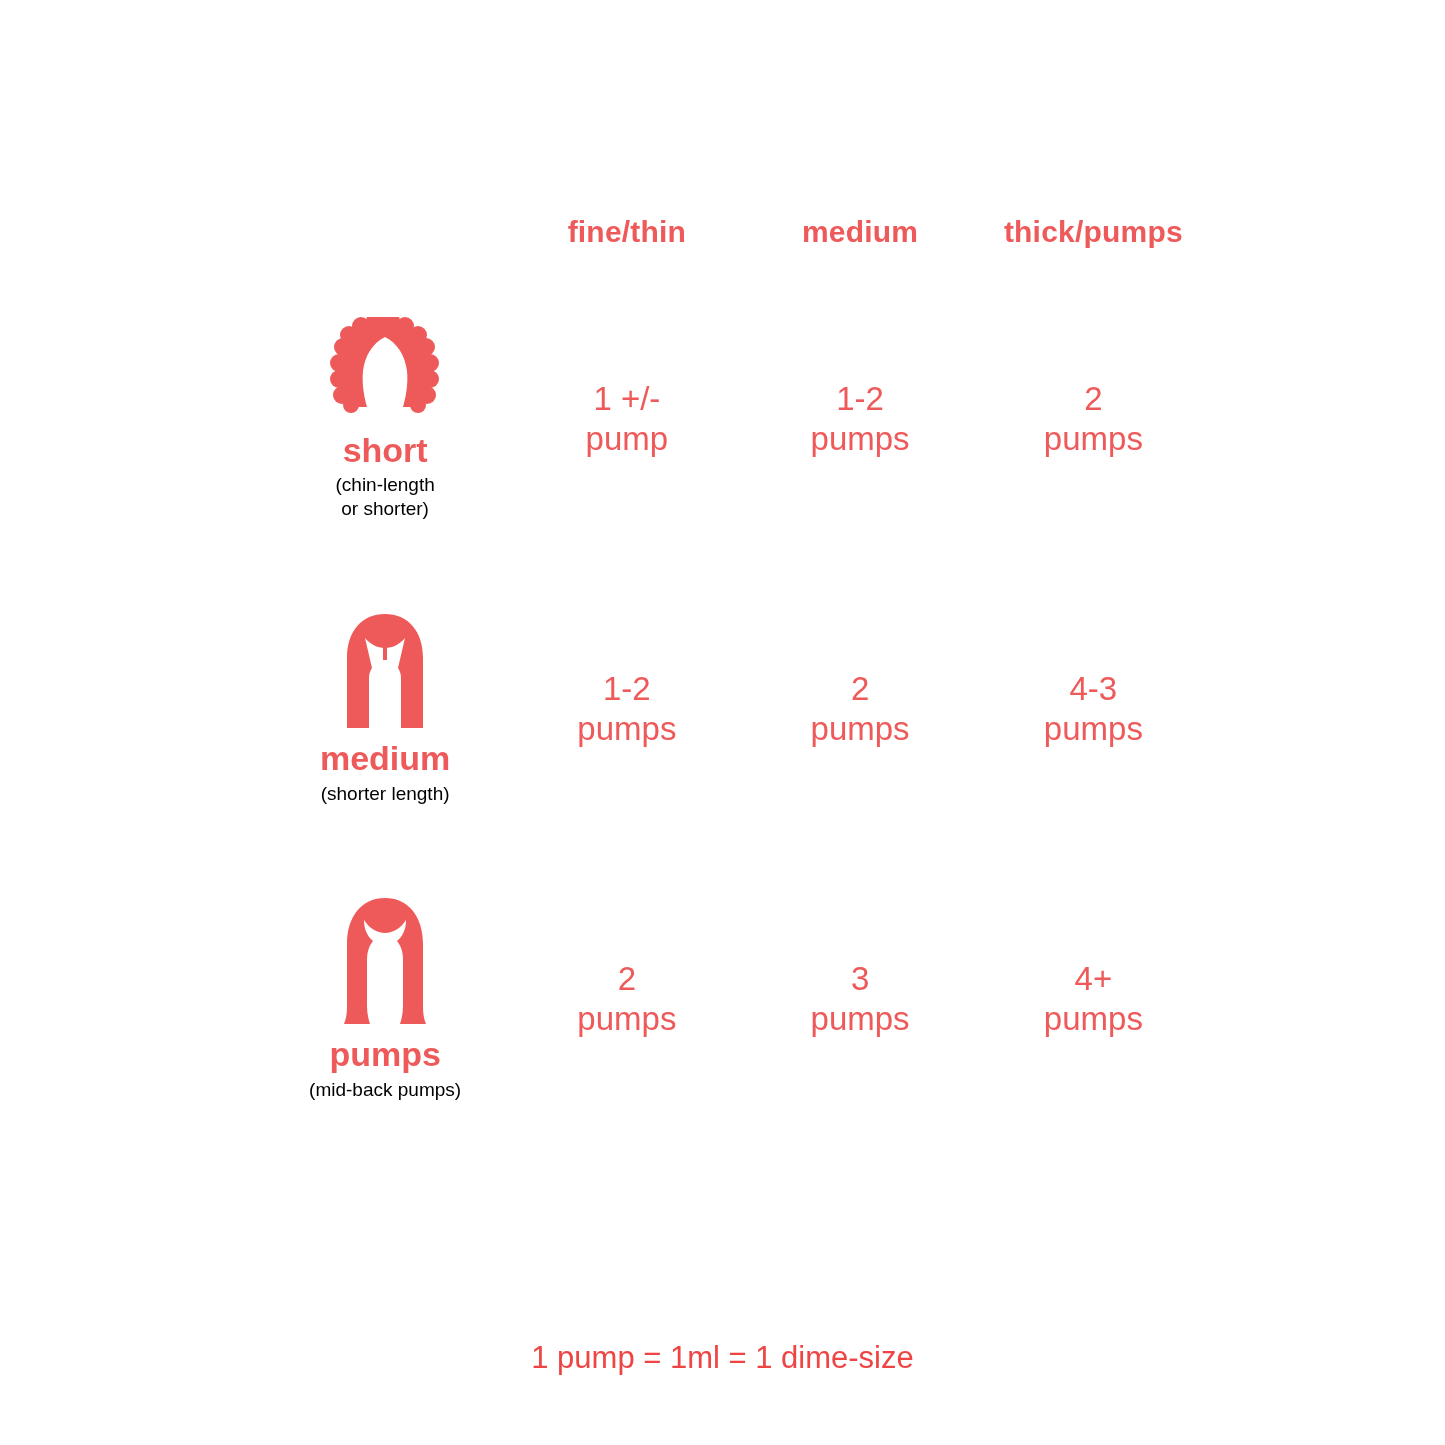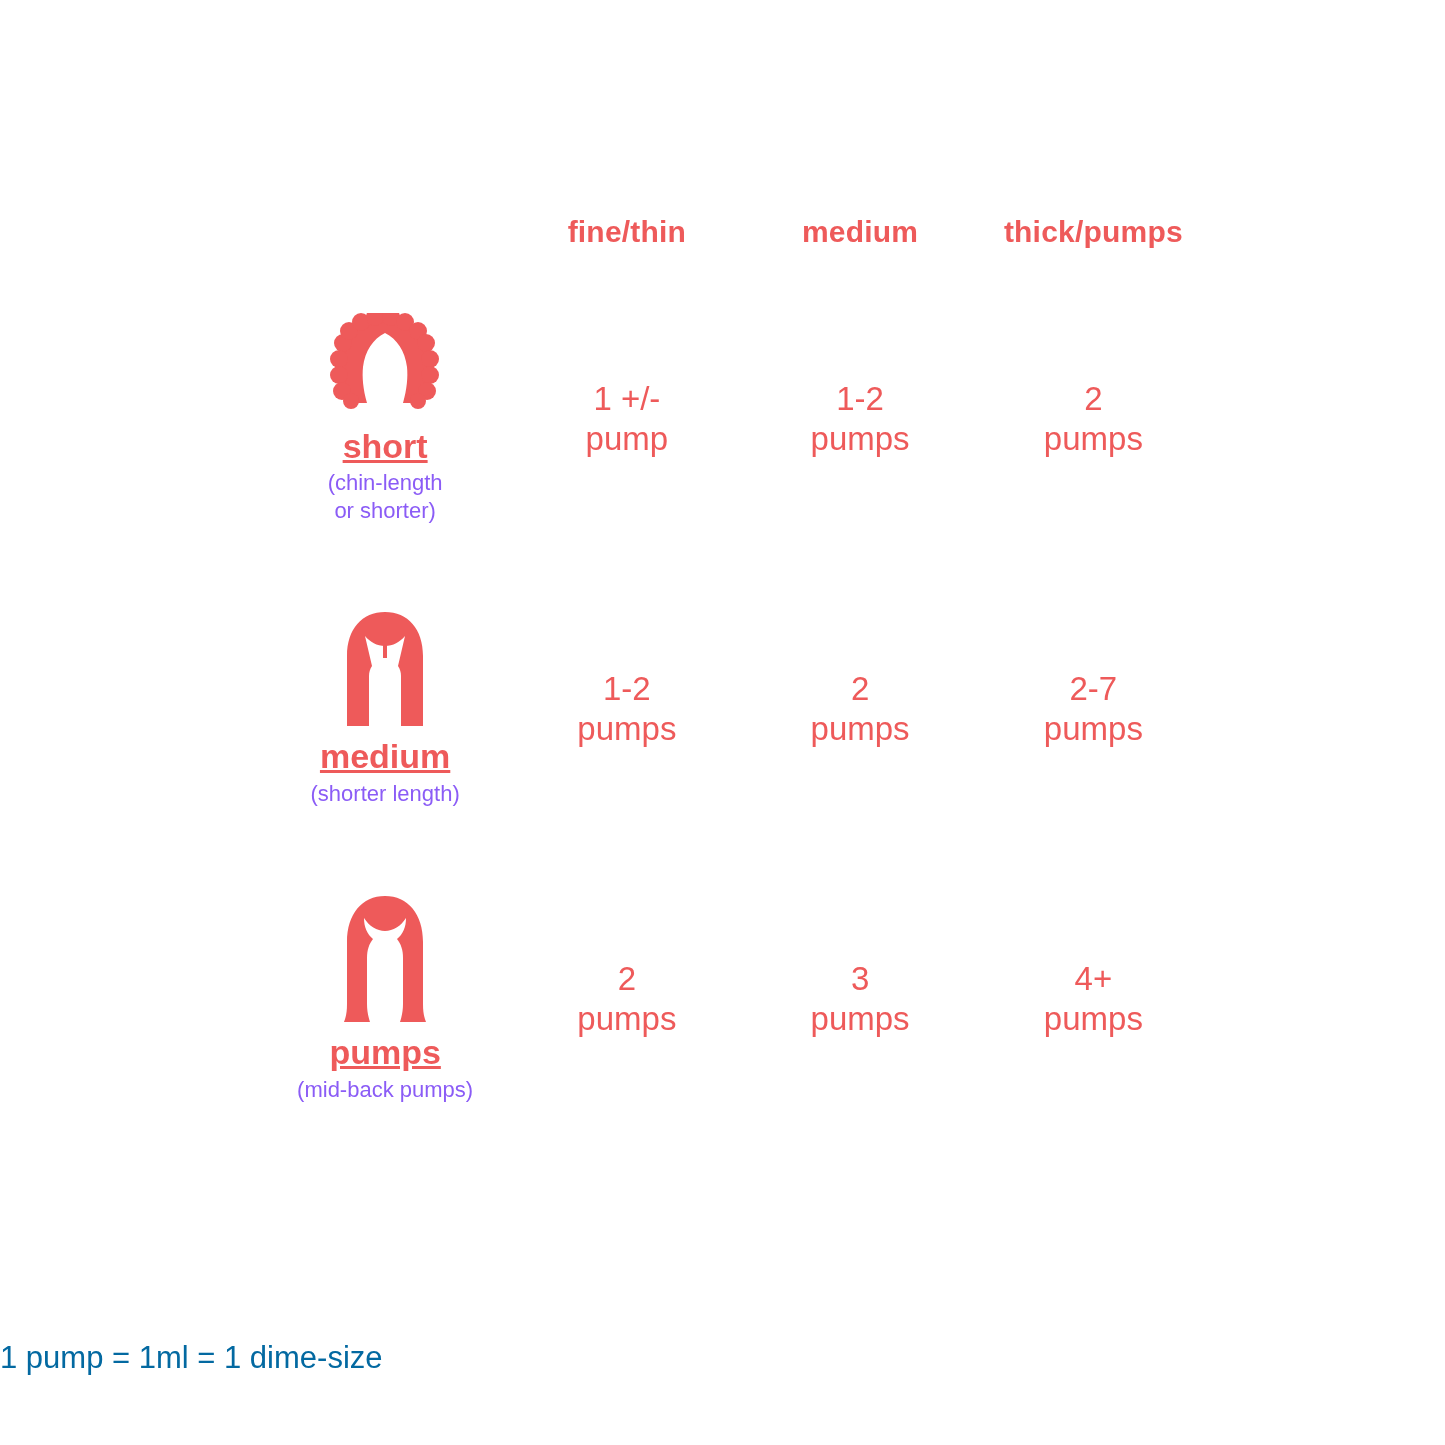--- a/index.html
+++ b/index.html
@@ -87,39 +87,38 @@
   .icon-wrap {
     display: block;
     line-height: 0;
     margin-bottom: 10px;
   }
   .lbl-main {
     color: #ee5a5a;
     font-size: 34px;
     font-weight: bold;
     line-height: 1.1;
-    text-decoration: underline;
   }
   .lbl-sub {
-    color: #8b5cf6;
-    font-size: 22px;
+    color: #000000;
+    font-size: 19px;
     font-weight: 400;
     line-height: 1.26;
     margin-top: 4px;
     white-space: pre-line;
   }
 
   
   .footnote {
     position: absolute;
     left: 0;
     right: 0;
     top: 1340px;
-    text-align: left;
-    color: #0369a1;
+    text-align: center;
+    color: #ef4444;
     font-size: 31px;
     font-weight: 400;
   }
 </style>
 </head>
 <body>
 
 <div class="page">
 
   <table class="chart">
@@ -190,21 +189,21 @@
               </svg>
             </span>
             <span class="lbl-main">medium</span>
             <span class="lbl-sub">(shorter length)</span>
           </div>
         </td>
         <td class="row-cell pumps gridline-h gridline-vl">1-2
 pumps</td>
         <td class="row-cell pumps gridline-h gridline-vl">2
 pumps</td>
-        <td class="row-cell pumps gridline-h gridline-vl gridline-v">2-7
+        <td class="row-cell pumps gridline-h gridline-vl gridline-v">4-3
 pumps</td>
       </tr>
 
       <tr>
         <td class="row-cell rowlabel gridline-h">
           <div class="rowlabel-inner">
             <span class="icon-wrap">
               <svg width="112" height="130" viewBox="0 0 112 130" xmlns="http://www.w3.org/2000/svg">
                 <g fill="#ee5a5a">
                   <path d="M56 2C33 2 18 20 18 48v62c0 8-1 13-3 18h26c-2-6-3-12-3-18V64c0-8 2-14 6-19-6-5-9-12-9-21 5 8 13 13 21 13s16-5 21-13c0 9-3 16-9 21 4 5 6 11 6 19v46c0 6-1 12-3 18h26c-2-5-3-10-3-18V48C94 20 79 2 56 2z"></path>

